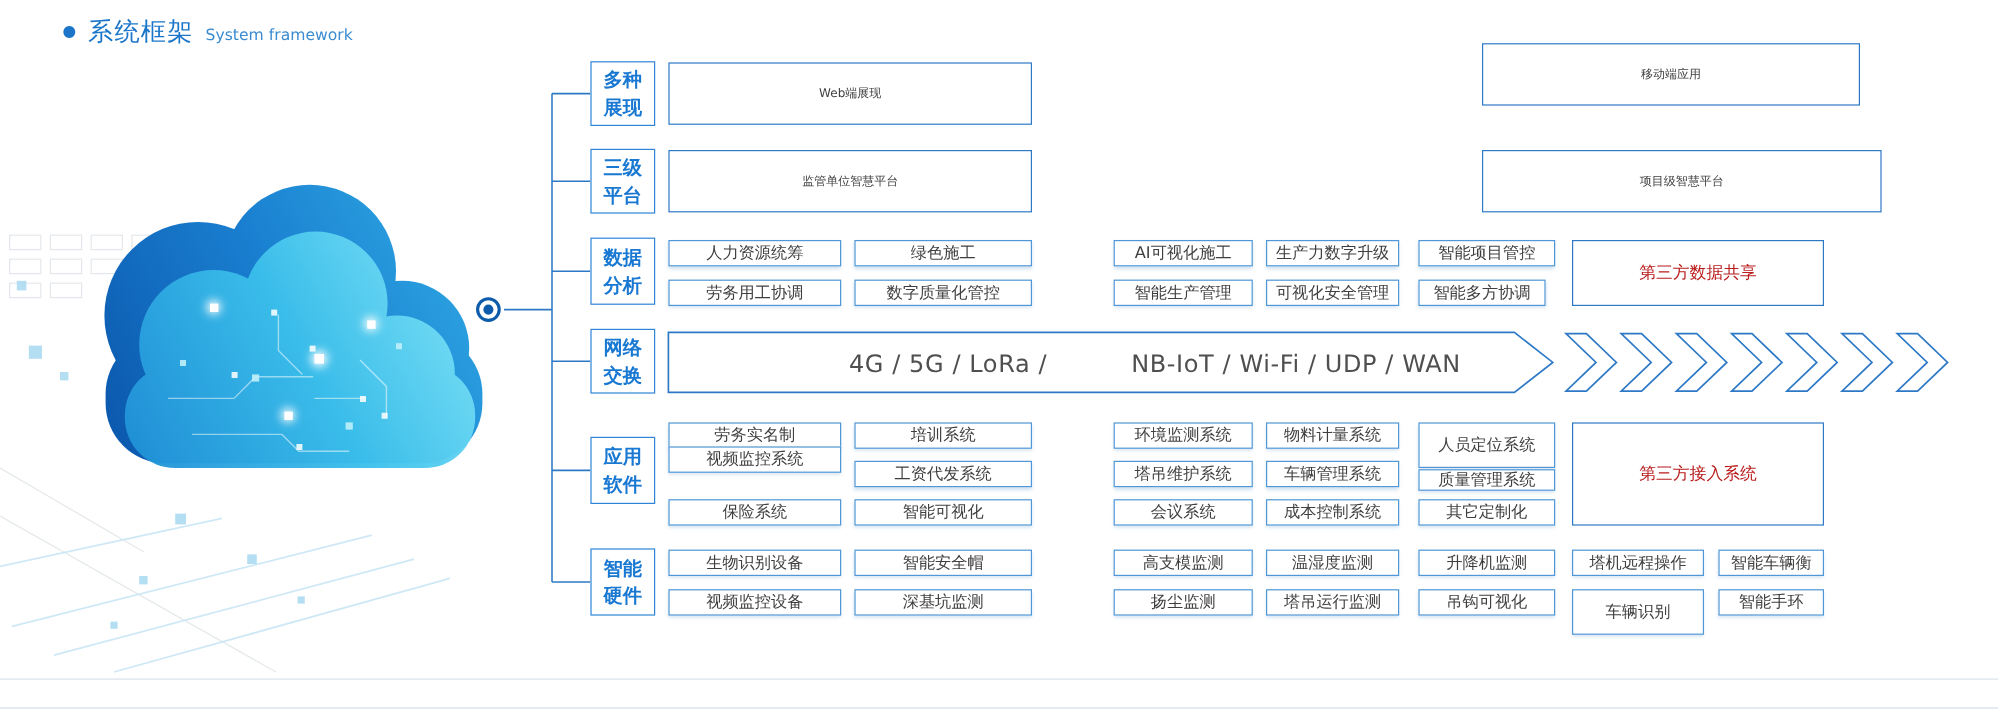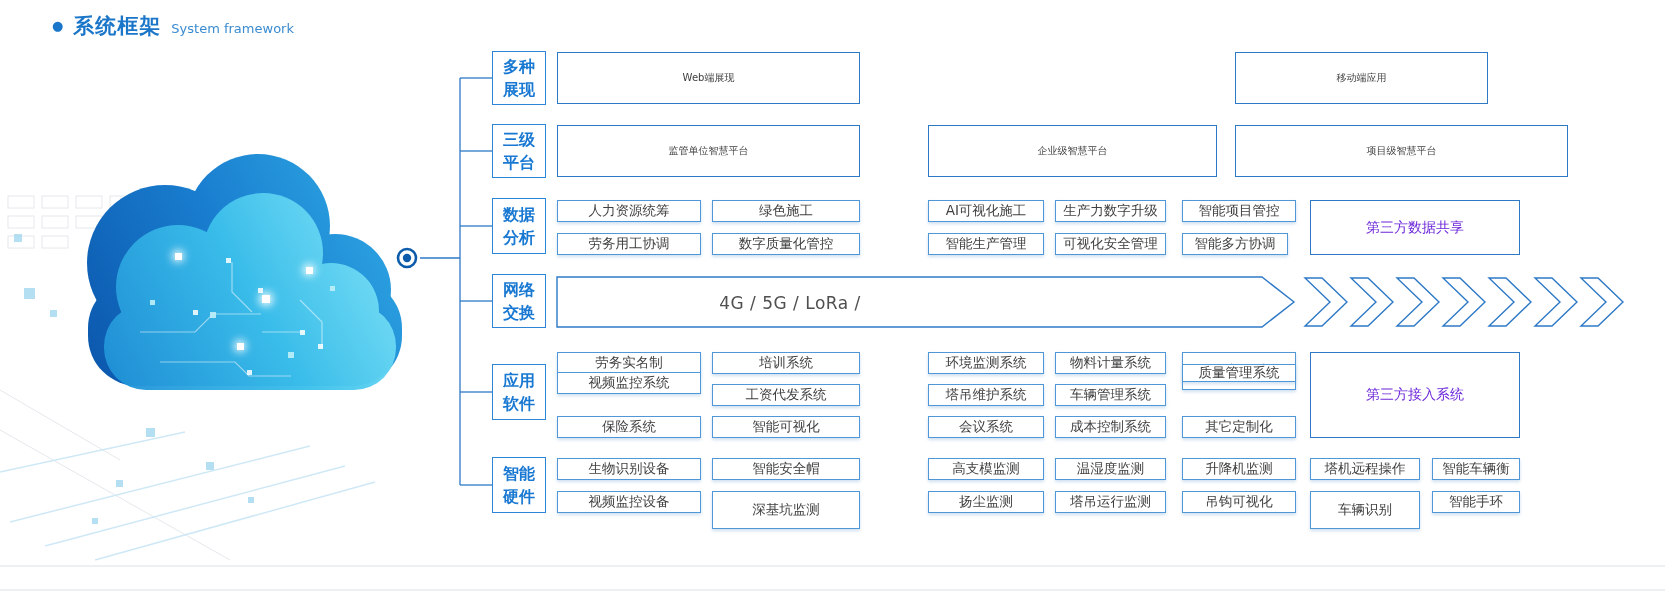--- a/index.html
+++ b/index.html
@@ -1,31 +1,31 @@
 <!DOCTYPE html>
 <html><head>
 <meta charset="utf-8">
 <style>
   html,body{margin:0;padding:0;background:#fff}
   .stage{position:relative;width:1673px;height:602px;background:#ffffff;overflow:hidden;
          font-family:"DejaVu Sans","Liberation Sans",sans-serif}
   svg.bg{position:absolute;left:0;top:0;width:1673px;height:602px}
   .title{position:absolute;left:52px;top:12px;display:flex;align-items:baseline;gap:10px;z-index:3}
   .bullet{color:#1b76c9;font-size:13px;transform:translateY(-3px)}
-  .t-zh{color:#1b76c9;font-size:21px;font-weight:bold;letter-spacing:1px}
+  .t-zh{color:#1b76c9;font-size:21px;font-weight:normal;letter-spacing:1px}
   .t-en{color:#3a8bd0;font-size:13px}
   .box{position:absolute;display:flex;align-items:center;justify-content:center;background:#fff;
        white-space:nowrap;box-sizing:border-box;z-index:2}
   .big{border:1px solid #2e79c6;font-size:10px;color:#3f3f3f}
   .small{border:1px solid #4f97d6;font-size:13.5px;color:#3f3f3f;box-shadow:0 2px 3px rgba(120,170,215,.35)}
-  .tall{border:1px solid #2e79c6;font-size:14px;color:#6d28d9}
+  .tall{border:1px solid #2e79c6;font-size:14px;color:#b91c1c}
   .rl{position:absolute;left:492px;width:54px;border:1px solid #2e85d8;background:#fff;color:#1878d2;
       font-weight:bold;font-size:16px;display:flex;flex-direction:column;align-items:center;
       justify-content:center;line-height:23px;box-sizing:border-box;z-index:2}
-  .band-text{position:absolute;transform:translate(-50%,-50%);font-size:17px;color:#4f4f4f;
+  .band-text{position:absolute;transform:translate(-50%,-50%);font-size:20px;color:#4f4f4f;
       letter-spacing:.5px;white-space:nowrap;z-index:2}
 </style>
 </head>
 <body>
 
 <div class="stage">
 
   <svg class="bg" viewBox="0 0 1673 602">
     <defs>
       <linearGradient id="cgDark" gradientUnits="userSpaceOnUse" x1="80" y1="380" x2="400" y2="200">
@@ -181,61 +181,61 @@
   <div class="rl" style="top:364px;height:56px">
       <span>应用</span>
       <span>软件</span>
     </div>
   <div class="rl" style="top:457px;height:56px">
       <span>智能</span>
       <span>硬件</span>
     </div>
 
   <div class="box big" style="left:557px;top:52px;width:303px;height:52px">Web端展现</div>
-  <div class="box big" style="left:1235px;top:52px;width:253px;height:52px">移动端应用</div>
+  <div class="box big" style="left:1235px;top:36px;width:315px;height:52px">移动端应用</div>
 
   <div class="box big" style="left:557px;top:125px;width:303px;height:52px">监管单位智慧平台</div>
-  <div class="box big" style="left:928px;top:125px;width:289px;height:52px">企业级智慧平台</div>
   <div class="box big" style="left:1235px;top:125px;width:333px;height:52px">项目级智慧平台</div>
 
   <div class="box small" style="left:557px;top:200px;width:144px;height:22px">人力资源统筹</div>
   <div class="box small" style="left:712px;top:200px;width:148px;height:22px">绿色施工</div>
   <div class="box small" style="left:557px;top:233px;width:144px;height:22px">劳务用工协调</div>
   <div class="box small" style="left:712px;top:233px;width:148px;height:22px">数字质量化管控</div>
   <div class="box small" style="left:928px;top:200px;width:116px;height:22px">AI可视化施工</div>
   <div class="box small" style="left:1055px;top:200px;width:111px;height:22px">生产力数字升级</div>
   <div class="box small" style="left:1182px;top:200px;width:114px;height:22px">智能项目管控</div>
   <div class="box small" style="left:928px;top:233px;width:116px;height:22px">智能生产管理</div>
   <div class="box small" style="left:1055px;top:233px;width:111px;height:22px">可视化安全管理</div>
   <div class="box small" style="left:1182px;top:233px;width:106px;height:22px">智能多方协调</div>
   <div class="box tall" style="left:1310px;top:200px;width:210px;height:55px">第三方数据共享</div>
 
   <span class="band-text" style="left:790px;top:303px">4G / 5G / LoRa /</span>
+  <span class="band-text" style="left:1080px;top:303px">NB-IoT / Wi-Fi / UDP / WAN</span>
 
   <div class="box small" style="left:557px;top:352px;width:144px;height:22px">劳务实名制</div>
   <div class="box small" style="left:712px;top:352px;width:148px;height:22px">培训系统</div>
   <div class="box small" style="left:557px;top:372px;width:144px;height:22px">视频监控系统</div>
   <div class="box small" style="left:712px;top:384px;width:148px;height:22px">工资代发系统</div>
   <div class="box small" style="left:557px;top:416px;width:144px;height:22px">保险系统</div>
   <div class="box small" style="left:712px;top:416px;width:148px;height:22px">智能可视化</div>
   <div class="box small" style="left:928px;top:352px;width:116px;height:22px">环境监测系统</div>
   <div class="box small" style="left:1055px;top:352px;width:111px;height:22px">物料计量系统</div>
   <div class="box small" style="left:1182px;top:352px;width:114px;height:38px">人员定位系统</div>
   <div class="box small" style="left:928px;top:384px;width:116px;height:22px">塔吊维护系统</div>
   <div class="box small" style="left:1055px;top:384px;width:111px;height:22px">车辆管理系统</div>
-  <div class="box small" style="left:1182px;top:364px;width:114px;height:18px">质量管理系统</div>
+  <div class="box small" style="left:1182px;top:391px;width:114px;height:18px">质量管理系统</div>
   <div class="box small" style="left:928px;top:416px;width:116px;height:22px">会议系统</div>
   <div class="box small" style="left:1055px;top:416px;width:111px;height:22px">成本控制系统</div>
   <div class="box small" style="left:1182px;top:416px;width:114px;height:22px">其它定制化</div>
   <div class="box tall" style="left:1310px;top:352px;width:210px;height:86px">第三方接入系统</div>
 
   <div class="box small" style="left:557px;top:458px;width:144px;height:22px">生物识别设备</div>
   <div class="box small" style="left:712px;top:458px;width:148px;height:22px">智能安全帽</div>
   <div class="box small" style="left:557px;top:491px;width:144px;height:22px">视频监控设备</div>
-  <div class="box small" style="left:712px;top:491px;width:148px;height:38px">深基坑监测</div>
+  <div class="box small" style="left:712px;top:491px;width:148px;height:22px">深基坑监测</div>
   <div class="box small" style="left:928px;top:458px;width:116px;height:22px">高支模监测</div>
   <div class="box small" style="left:1055px;top:458px;width:111px;height:22px">温湿度监测</div>
   <div class="box small" style="left:1182px;top:458px;width:114px;height:22px">升降机监测</div>
   <div class="box small" style="left:1310px;top:458px;width:110px;height:22px">塔机远程操作</div>
   <div class="box small" style="left:1432px;top:458px;width:88px;height:22px">智能车辆衡</div>
   <div class="box small" style="left:928px;top:491px;width:116px;height:22px">扬尘监测</div>
   <div class="box small" style="left:1055px;top:491px;width:111px;height:22px">塔吊运行监测</div>
   <div class="box small" style="left:1182px;top:491px;width:114px;height:22px">吊钩可视化</div>
   <div class="box small" style="left:1310px;top:491px;width:110px;height:38px">车辆识别</div>
   <div class="box small" style="left:1432px;top:491px;width:88px;height:22px">智能手环</div>

